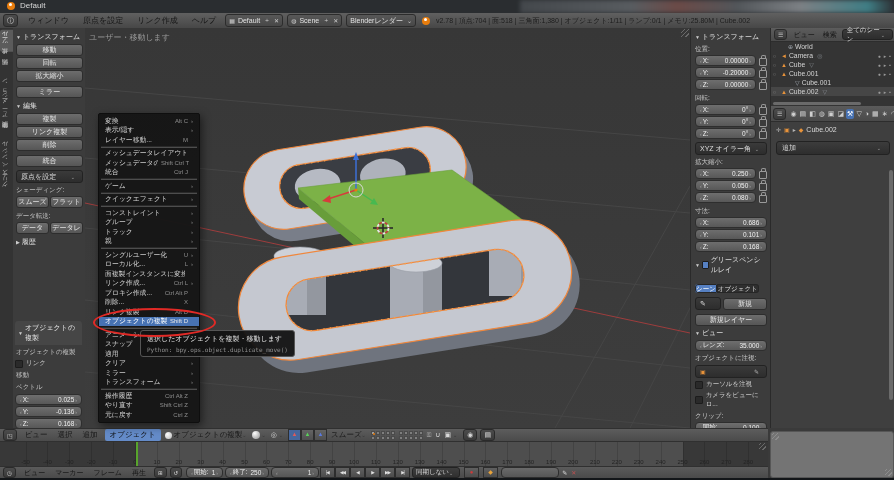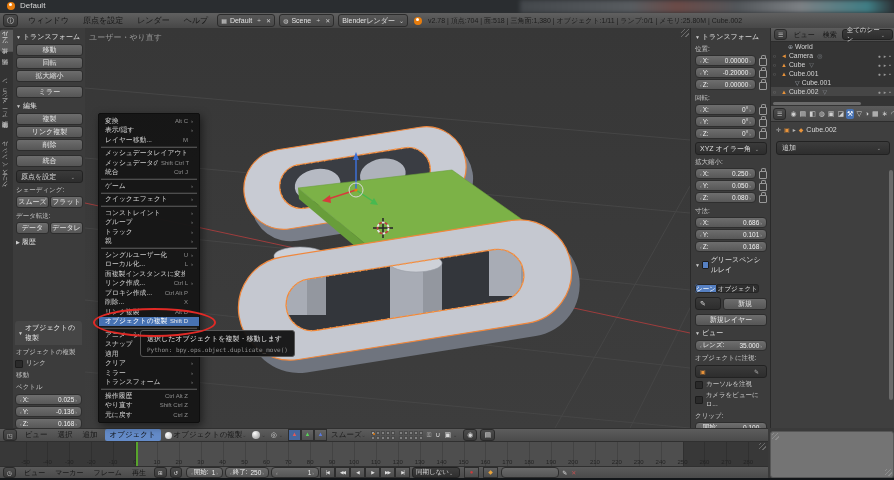--- a/index.html
+++ b/index.html
@@ -166,21 +166,21 @@
 <div id="titlebar">
   <div class="blur"></div>
   <span class="blogo"></span>
   <span class="wtitle">Default</span>
 </div>
 
 <div id="infobar">
   <span class="ib-btn">ⓘ</span>
   <span data-repeat="infobar.menus">
     
-  <span class="ib-menu">ウィンドウ</span><span class="ib-menu">原点を設定</span><span class="ib-menu">レンダー</span><span class="ib-menu">ヘルプ</span></span>
+  <span class="ib-menu">ウィンドウ</span><span class="ib-menu">原点を設定</span><span class="ib-menu">リンク作成</span><span class="ib-menu">ヘルプ</span></span>
   <span class="ib-field">
     <span class="fico">▦</span>
     <span>Default</span>
     <span class="ib-mini">＋</span>
     <span class="ib-mini">✕</span>
   </span>
   <span class="ib-field">
     <span class="fico">◍</span>
     <span>Scene</span>
     <span class="ib-mini">＋</span>
@@ -359,21 +359,21 @@
       <circle cx="271" cy="162" r="1.6" fill="#e87d0d"></circle>
     </g>
 
     <g>
       <line x1="298" y1="190" x2="298" y2="210" stroke="#2a2a2a" stroke-width="1.6"></line>
       <line x1="288" y1="200" x2="308" y2="200" stroke="#2a2a2a" stroke-width="1.6"></line>
       <circle cx="298" cy="200" r="5.5" fill="none" stroke="#e6e6e6" stroke-width="1.8" stroke-dasharray="3 3"></circle>
       <circle cx="298" cy="200" r="5.5" fill="none" stroke="#c04040" stroke-width="1.8" stroke-dasharray="3 3" stroke-dashoffset="3"></circle>
     </g>
   </svg>
-  <span id="vp-label">ユーザー・やり直す</span>
+  <span id="vp-label">ユーザー・移動します</span>
   <span id="vp-grip"></span>
 </div>
 
 <div id="ctxmenu">
   <div data-repeat="context_menu.items">
     
   
       <div class="mi">
         <span class="mi-l">変換</span>
         <span class="mi-s">Alt C</span>

